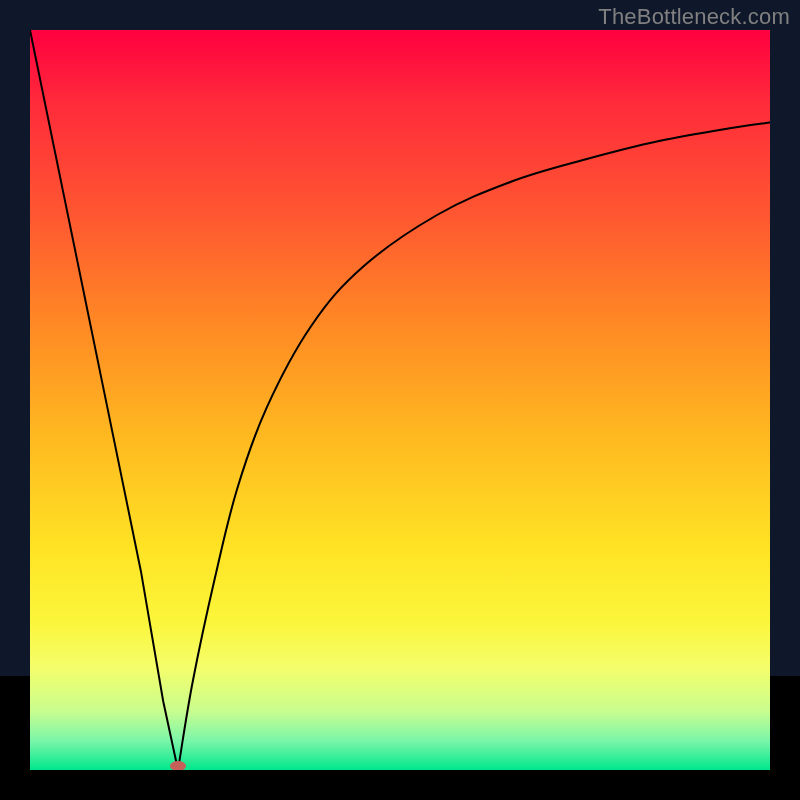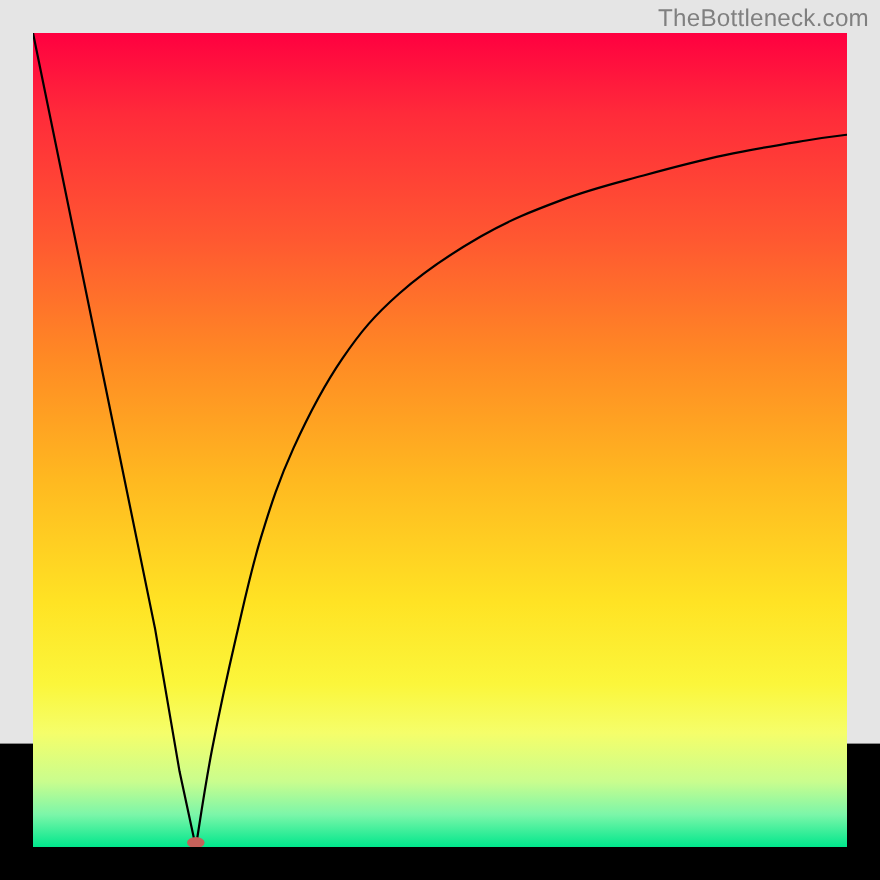--- a/index.html
+++ b/index.html
@@ -9,21 +9,21 @@
     height: 800px;
     background: #000;
     overflow: hidden;
   }
   .frame {
     position: absolute;
     left: 0;
     top: 0;
     width: 800px;
     height: 676px;
-    background: #e5e5e5;
+    background: #0f172a;
   }
   .watermark {
     position: absolute;
     top: 4px;
     right: 10px;
     color: #808080;
     font-family: Arial, Helvetica, sans-serif;
     font-size: 22px;
     font-weight: 500;
     letter-spacing: 0.2px;

